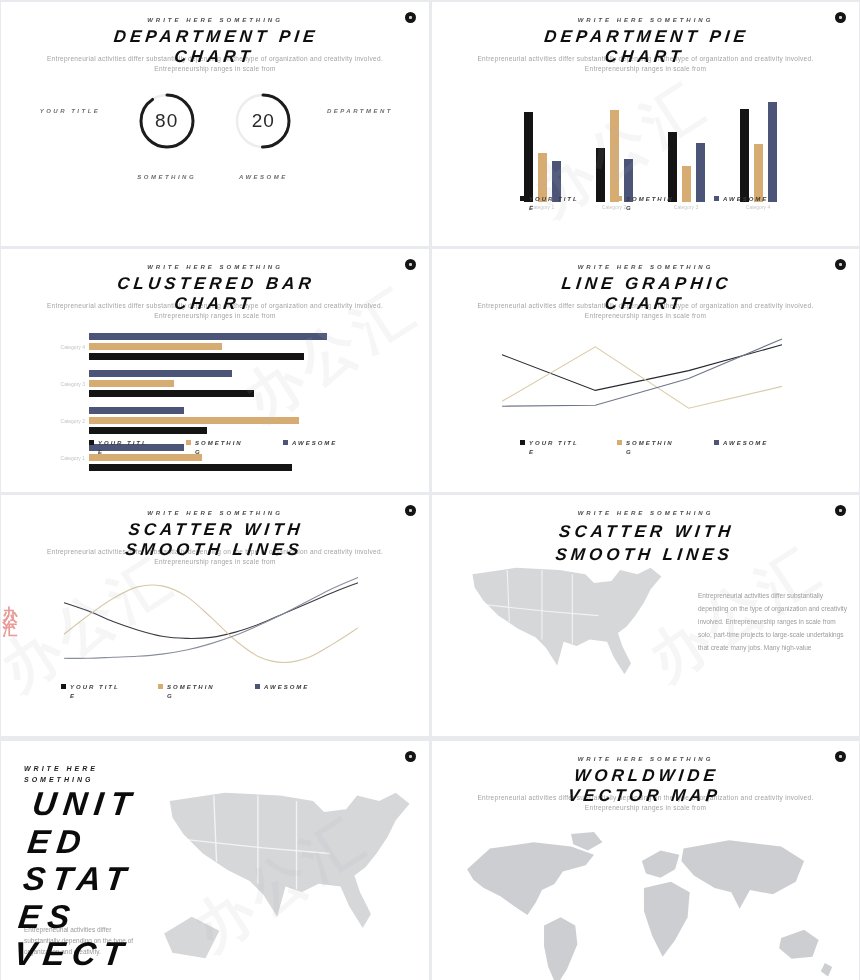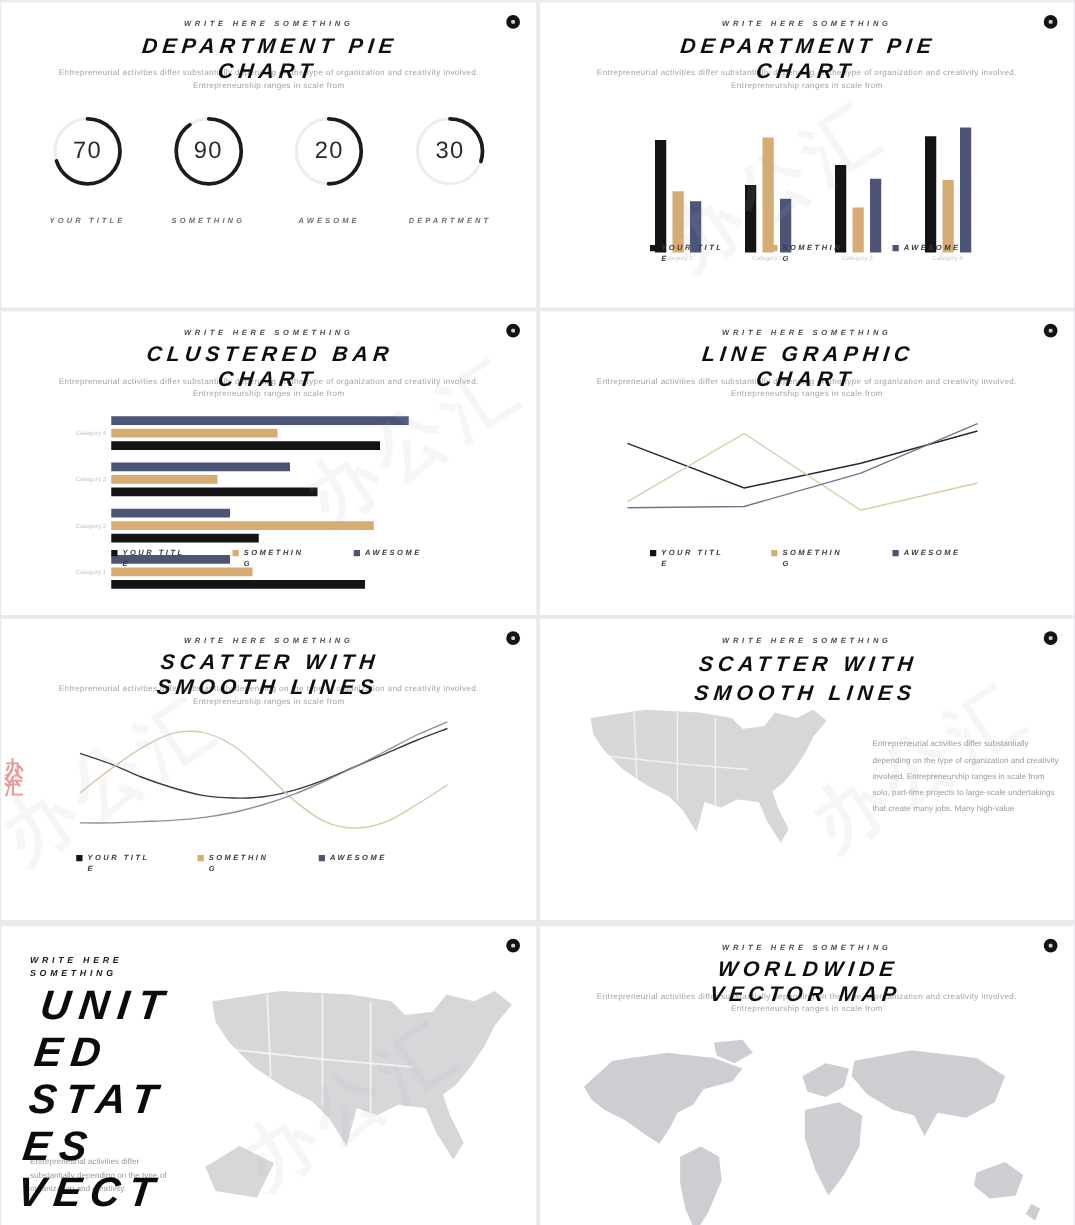--- a/index.html
+++ b/index.html
@@ -114,45 +114,37 @@
 
 <div class="slide" style="left:1px;top:2px;width:428px;height:244px;">
   <div class="eyebrow">WRITE HERE SOMETHING</div>
   <div class="title">
     <span>DEPARTMENT PIE</span><br><span>CHART</span>
   </div>
   <div class="bodytext">Entrepreneurial activities differ substantially depending on the type of organization and creativity involved. Entrepreneurship ranges in scale from</div>
   <div class="badge"></div>
   <div class="rings" id="rings">
       <div class="ring-cell">
-        <div class="ring-wrap"><svg width="66" height="66" viewBox="0 0 66 66">
-            <circle cx="33" cy="33" r="26" fill="none" stroke="#ededed" stroke-width="2.5"></circle>
-            <circle cx="33" cy="33" r="26" fill="none" stroke="#1c1c1c" stroke-width="3" stroke-linecap="round" stroke-dasharray="114.35397259066848 163.36281798666926" transform="rotate(-90 33 33)"></circle>
-          </svg><div class="ring-num">70</div></div>
         <div class="ring-label">YOUR TITLE</div>
       </div>
       <div class="ring-cell">
         <div class="ring-wrap"><svg width="66" height="66" viewBox="0 0 66 66">
             <circle cx="33" cy="33" r="26" fill="none" stroke="#ededed" stroke-width="2.5"></circle>
             <circle cx="33" cy="33" r="26" fill="none" stroke="#1c1c1c" stroke-width="3" stroke-linecap="round" stroke-dasharray="147.02653618800232 163.36281798666926" transform="rotate(-90 33 33)"></circle>
-          </svg><div class="ring-num">90</div></div>
+          </svg><div class="ring-num">80</div></div>
         <div class="ring-label">SOMETHING</div>
       </div>
       <div class="ring-cell">
         <div class="ring-wrap"><svg width="66" height="66" viewBox="0 0 66 66">
             <circle cx="33" cy="33" r="26" fill="none" stroke="#ededed" stroke-width="2.5"></circle>
             <circle cx="33" cy="33" r="26" fill="none" stroke="#1c1c1c" stroke-width="3" stroke-linecap="round" stroke-dasharray="81.68140899333463 163.36281798666926" transform="rotate(-90 33 33)"></circle>
           </svg><div class="ring-num">20</div></div>
         <div class="ring-label">AWESOME</div>
       </div>
       <div class="ring-cell">
-        <div class="ring-wrap"><svg width="66" height="66" viewBox="0 0 66 66">
-            <circle cx="33" cy="33" r="26" fill="none" stroke="#ededed" stroke-width="2.5"></circle>
-            <circle cx="33" cy="33" r="26" fill="none" stroke="#1c1c1c" stroke-width="3" stroke-linecap="round" stroke-dasharray="49.00884539600078 163.36281798666926" transform="rotate(-90 33 33)"></circle>
-          </svg><div class="ring-num">30</div></div>
         <div class="ring-label">DEPARTMENT</div>
       </div>
     </div>
 </div>
 
 <div class="slide" style="left:432px;top:2px;width:427px;height:244px;">
   <div class="eyebrow">WRITE HERE SOMETHING</div>
   <div class="title">
     <span>DEPARTMENT PIE</span><br><span>CHART</span>
   </div>

